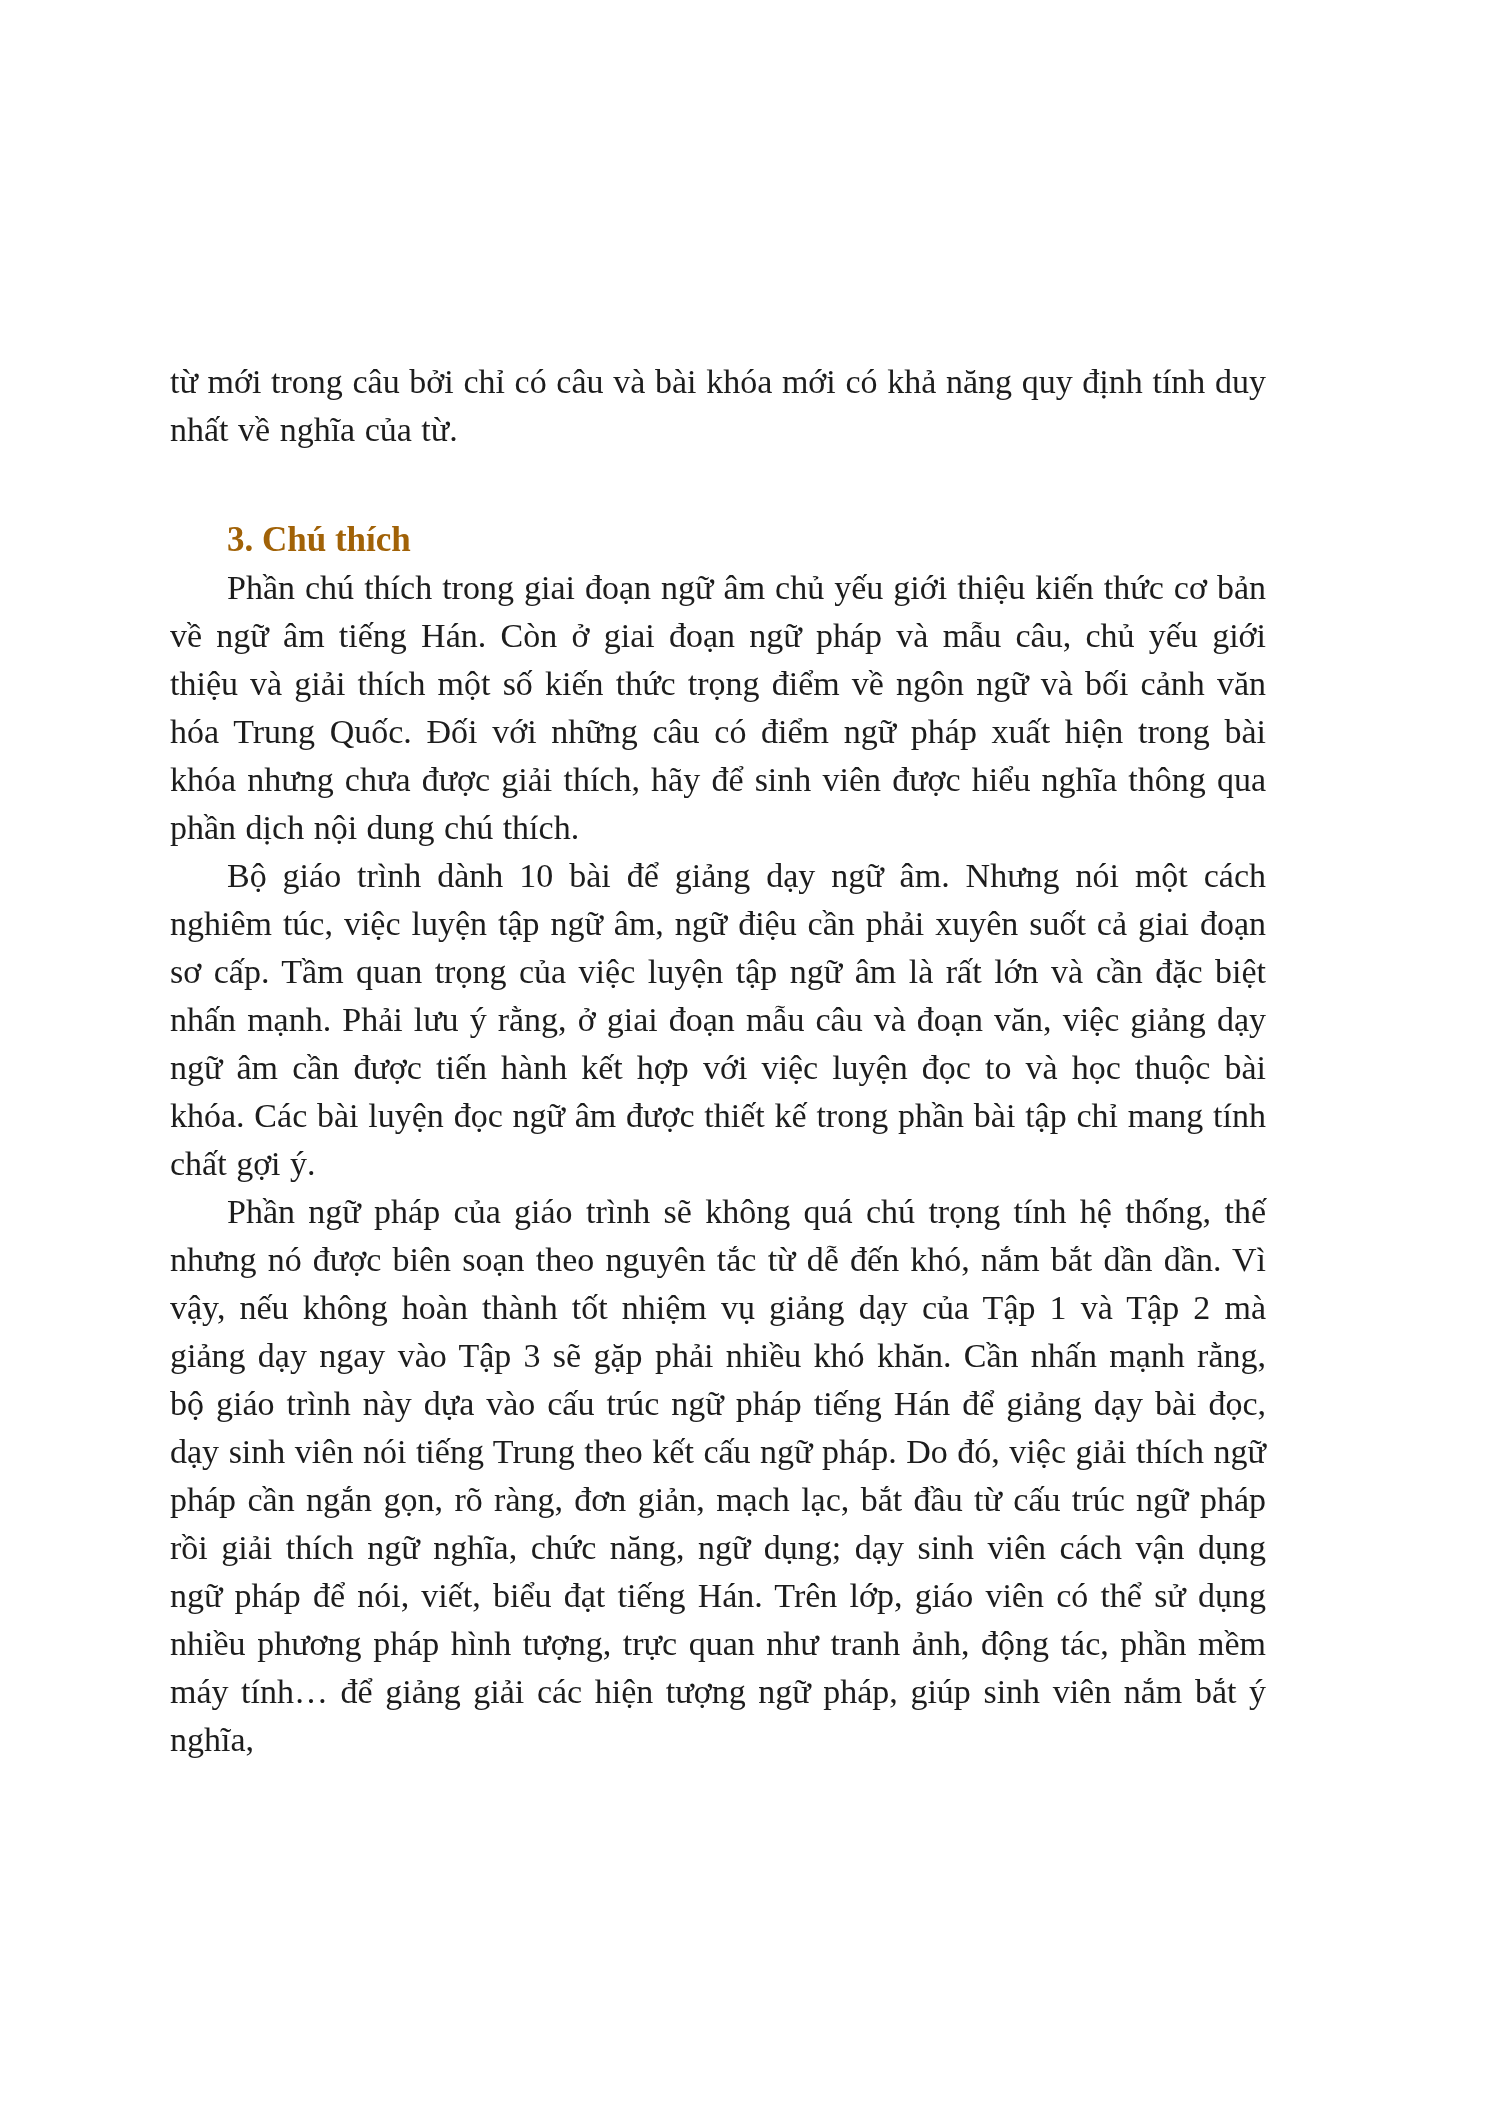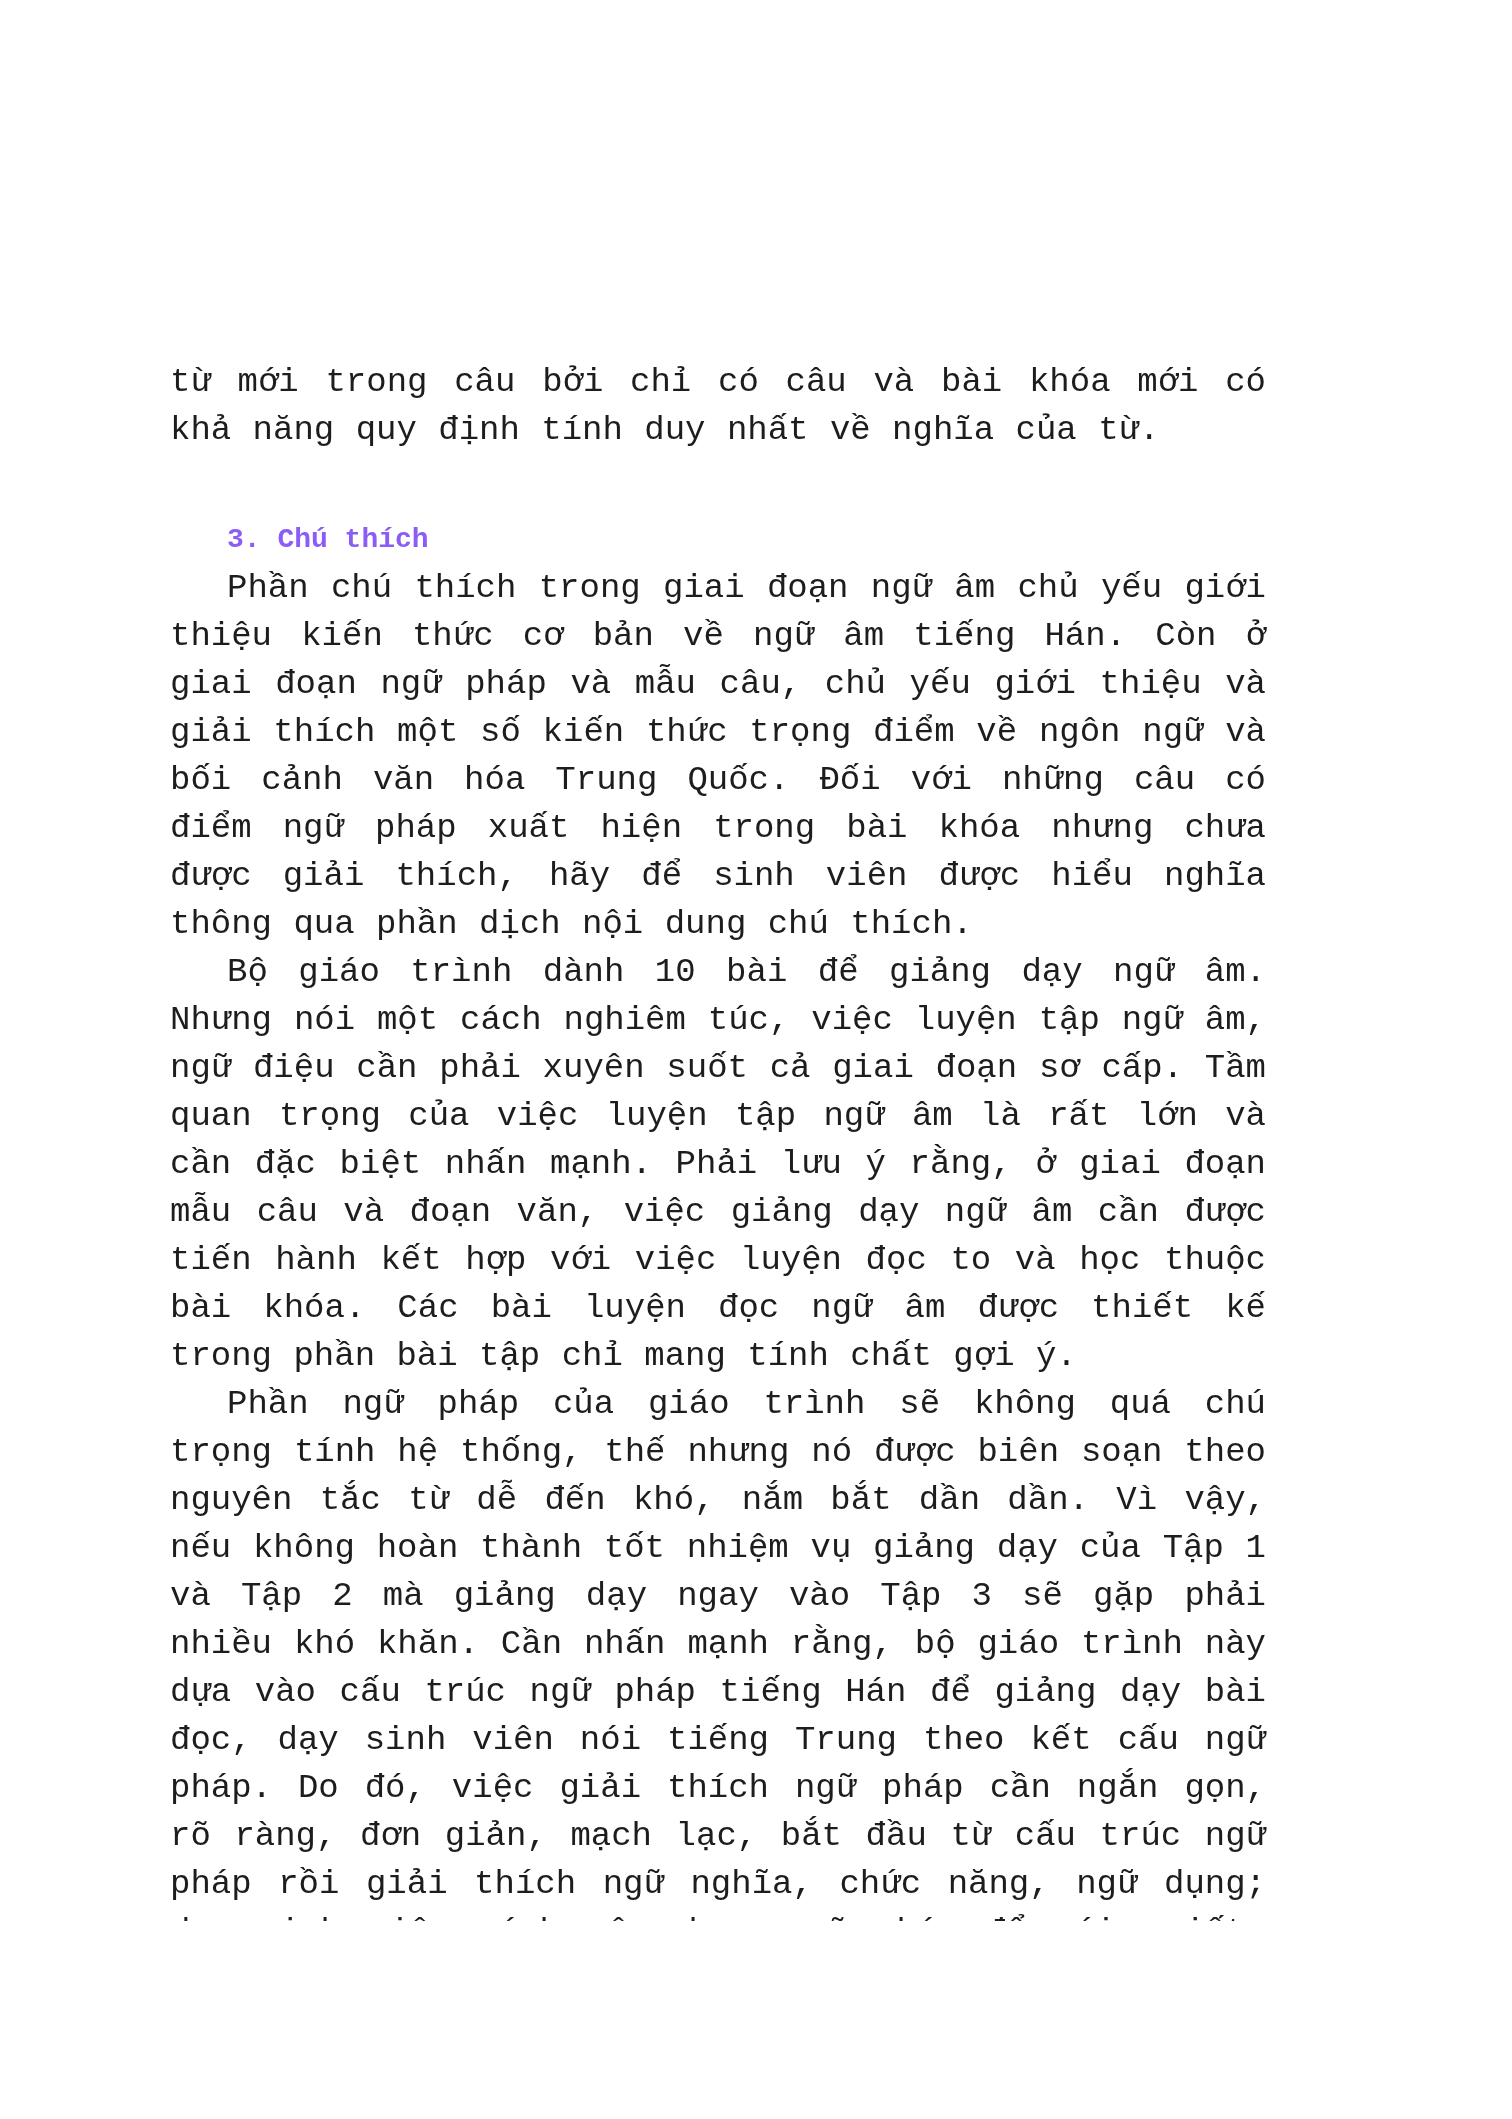--- a/index.html
+++ b/index.html
@@ -5,21 +5,21 @@
   html, body {
     margin: 0;
     padding: 0;
     background: #ffffff;
   }
   .page {
     position: relative;
     width: 1512px;
     height: 1921px;
     background: #ffffff;
-    font-family: Liberation Mono, monospace;
+    font-family: Liberation Serif, serif;
     color: #1d1d1d;
     overflow: hidden;
   }
   .text-block {
     position: absolute;
     left: 170px;
     top: 358px;
     width: 1096px;
   }
   .para {
@@ -28,24 +28,24 @@
     font-size: 34px;
     line-height: 48px;
     text-indent: 57px;
     word-spacing: 1px;
   }
   .para.no-indent {
     text-indent: 0;
   }
   .heading {
     margin: 62px 0 0 57px;
-    font-size: 28px;
+    font-size: 35px;
     line-height: 48px;
     font-weight: bold;
-    color: #8b5cf6;
+    color: #a16207;
   }
   .page-number-badge {
     position: absolute;
     left: 1284px;
     top: 1923px;
     width: 62px;
     height: 47px;
     background: #e2e2e2;
     display: flex;
     align-items: center;

